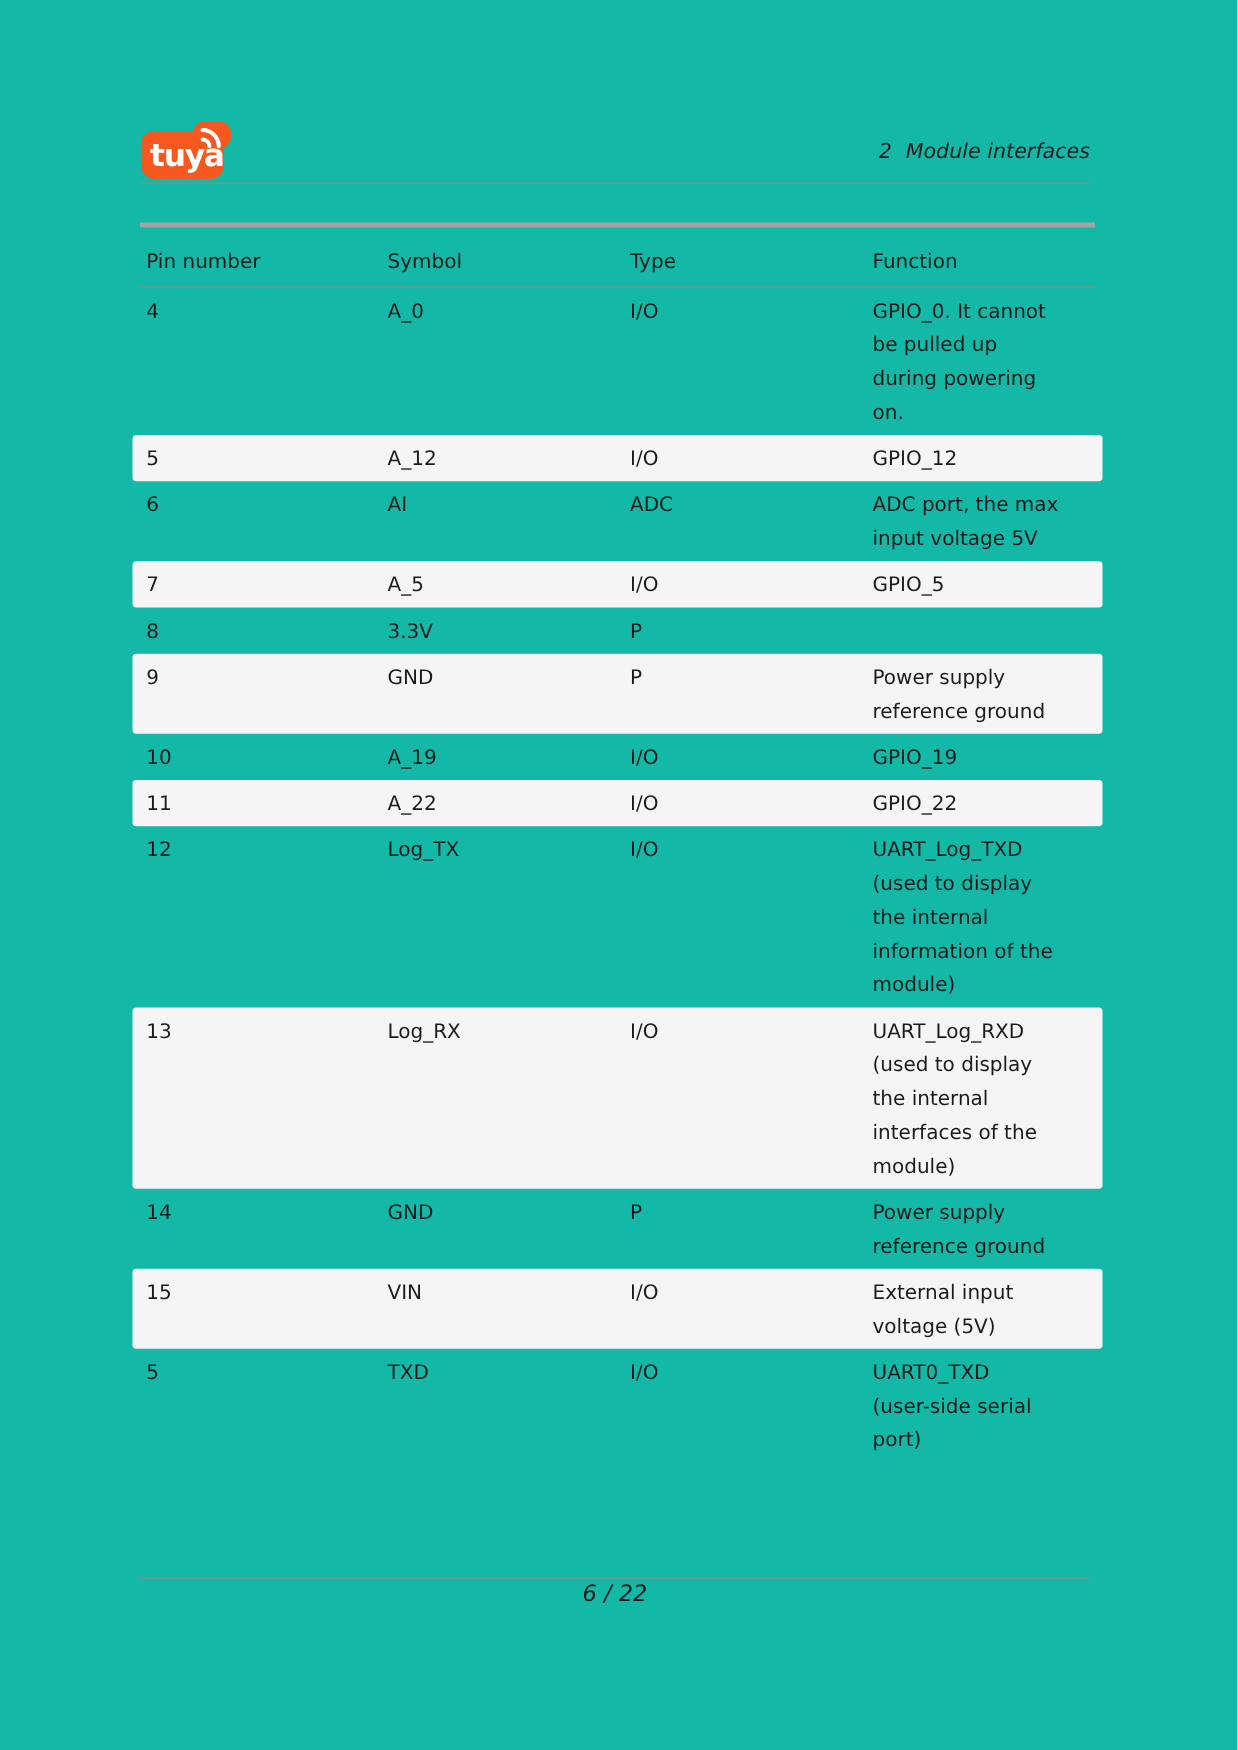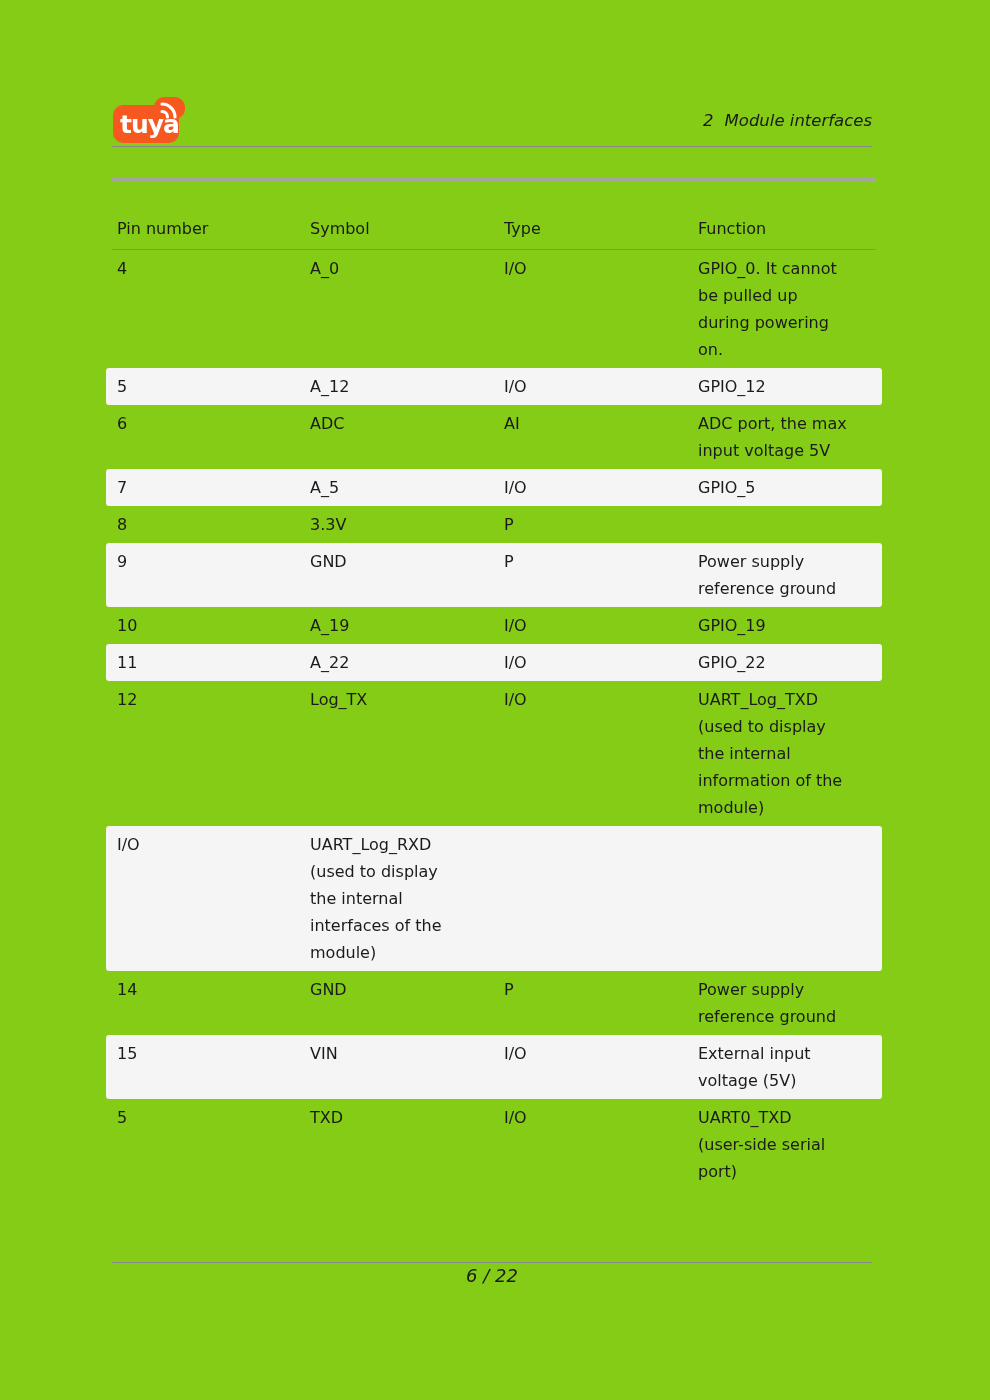--- a/index.html
+++ b/index.html
@@ -6,21 +6,21 @@
     --brand-orange:#F7581F;
     --row-stripe:#F5F5F5;
     --rule-gray:#8A8A8A;
     --bar-gray:#A4A4A4;
     --text-color:#1B1B1B;
   }
   html,body{margin:0;padding:0;background:#fff;}
   .page{
     position:relative;
     width:990px;height:1400px;
-    background:#84cc16;
+    background:#14b8a6;
     font-family:"DejaVu Sans","Liberation Sans",sans-serif;
     color:var(--text-color);
     overflow:hidden;
   }
   
   .header{
     position:absolute;top:96px;left:112px;right:118px;
     display:flex;justify-content:space-between;align-items:center;
   }
   .logo svg{display:block;}
@@ -39,21 +39,20 @@
   }
   
   .pin-table{
     position:absolute;top:178px;left:106px;width:776px;
     font-size:16px;line-height:27px;
   }
   .table-top-bar{height:4px;background:var(--bar-gray);margin:0 6px;}
   .thead{
     display:grid;grid-template-columns:193px 194px 194px 1fr;
     padding:13px 0 7px 0;
-    margin-top:20px;
   }
   .th{padding-left:11px;}
   .head-rule{height:1px;background:var(--rule-gray);margin:0 6px;}
   .row{
     display:grid;grid-template-columns:193px 194px 194px 1fr;
     padding:5px 0;
   }
   .row.shaded{background:var(--row-stripe);border-radius:3px;}
   .cell{padding-left:11px;white-space:pre-line;}
   .cell-function{padding-right:10px;}
@@ -109,22 +108,22 @@
 on.</div>
         </div>
         <div class="row shaded">
           <div class="cell cell-pin">5</div>
           <div class="cell cell-symbol">A_12</div>
           <div class="cell cell-type">I/O</div>
           <div class="cell cell-function">GPIO_12</div>
         </div>
         <div class="row">
           <div class="cell cell-pin">6</div>
+          <div class="cell cell-type">AI</div>
           <div class="cell cell-symbol">ADC</div>
-          <div class="cell cell-type">AI</div>
           <div class="cell cell-function">ADC port, the max
 input voltage 5V</div>
         </div>
         <div class="row shaded">
           <div class="cell cell-pin">7</div>
           <div class="cell cell-symbol">A_5</div>
           <div class="cell cell-type">I/O</div>
           <div class="cell cell-function">GPIO_5</div>
         </div>
         <div class="row">
@@ -155,20 +154,22 @@
           <div class="cell cell-pin">12</div>
           <div class="cell cell-symbol">Log_TX</div>
           <div class="cell cell-type">I/O</div>
           <div class="cell cell-function">UART_Log_TXD
 (used to display
 the internal
 information of the
 module)</div>
         </div>
         <div class="row shaded">
+          <div class="cell cell-pin">13</div>
+          <div class="cell cell-symbol">Log_RX</div>
           <div class="cell cell-type">I/O</div>
           <div class="cell cell-function">UART_Log_RXD
 (used to display
 the internal
 interfaces of the
 module)</div>
         </div>
         <div class="row">
           <div class="cell cell-pin">14</div>
           <div class="cell cell-symbol">GND</div>

